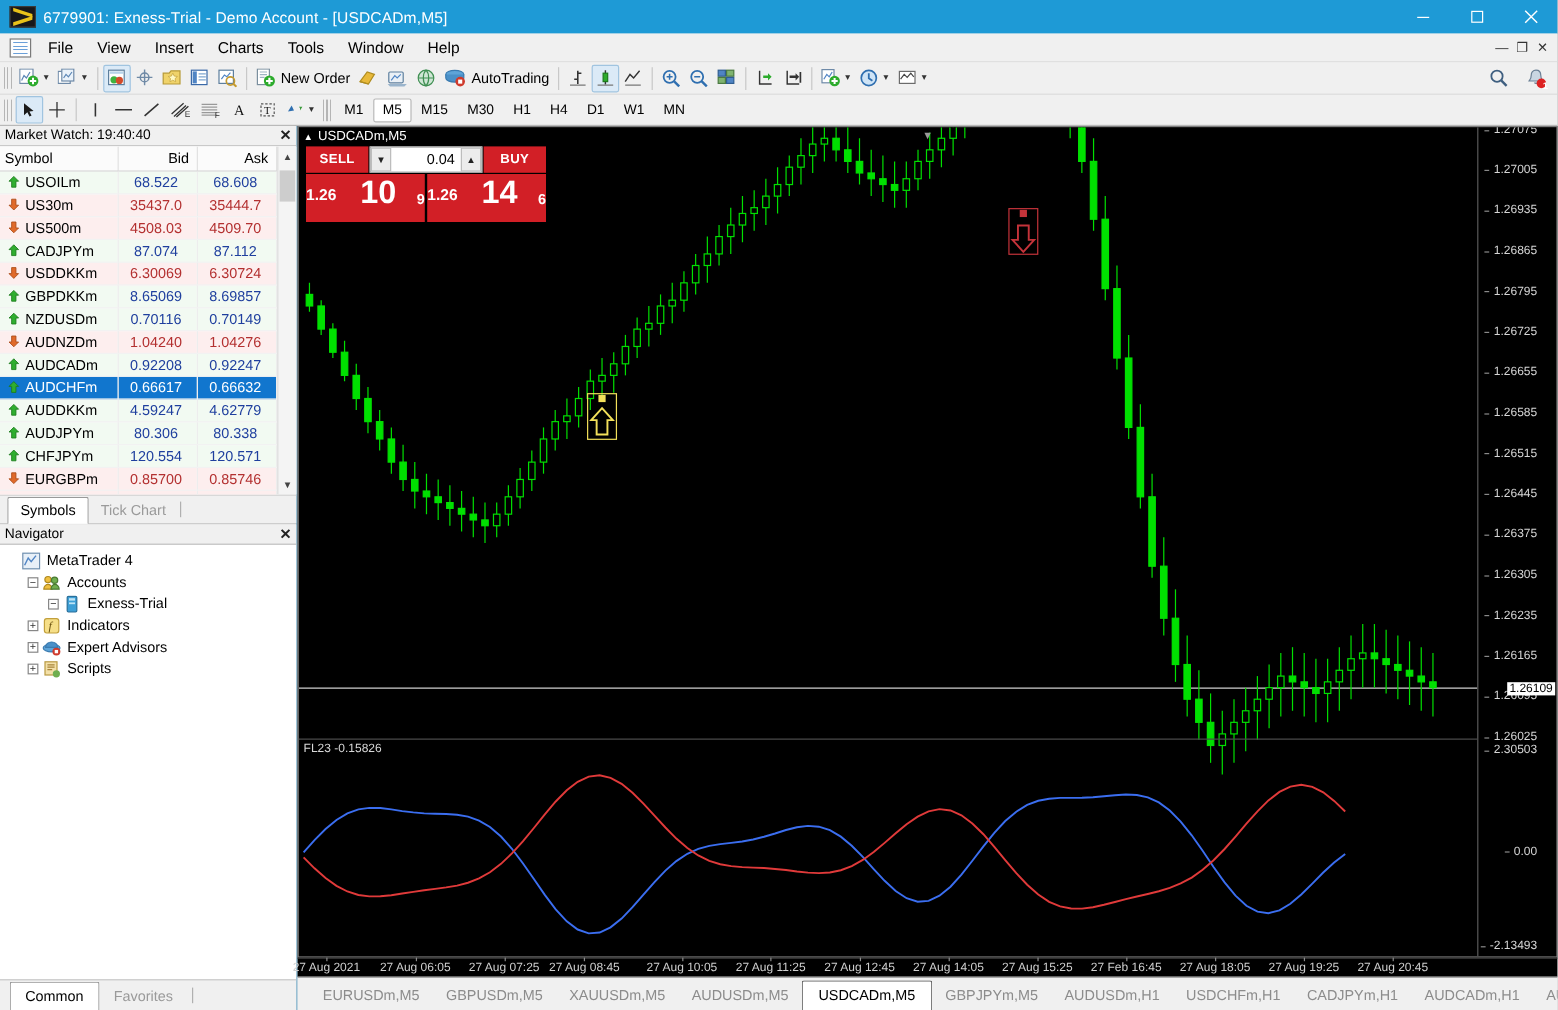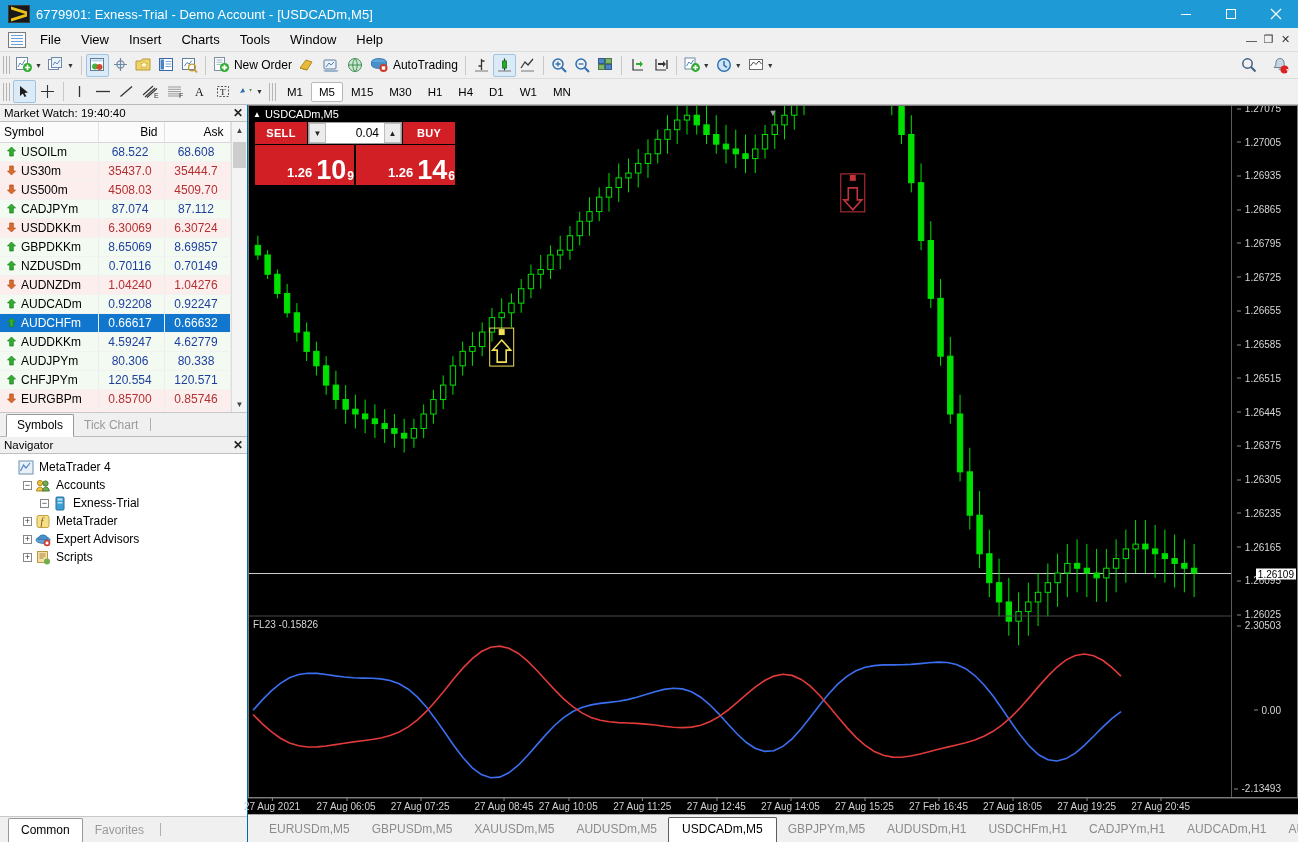--- a/index.html
+++ b/index.html
@@ -191,21 +191,21 @@
     margin: 0 1px;
   }
   .octp-top .volbox .dn, .octp-top .volbox .up {
     width: 17px; height: 20px; display:flex; align-items:center; justify-content:center;
     font-size: 8px; color: #222; background: #ececec; border: 1px solid #bdbdbd;
   }
   .octp-top .volbox .val { flex:1; text-align: right; padding-right: 5px; font-size: 12px; color:#000; }
   .octp-bot { display: flex; height: 40px; margin-top: 1px; }
   .quote {
     flex: 1; background: #d21f26; color: #fff; display: flex; align-items: flex-end;
-    justify-content: flex-end; padding-bottom: 2px; position: relative;
+    justify-content: space-between; padding-bottom: 12px; position: relative;
   }
   .quote.sell { margin-right: 2px; }
   .quote .big3 { font-size: 13px; font-weight: bold; margin-right: 4px; margin-bottom: 3px; }
   .quote .big { font-size: 27px; font-weight: bold; line-height: 26px; }
   .quote .sup { font-size: 12px; font-weight: bold; vertical-align: super; margin-left: 1px; }
 
   
   .price-axis {
     position: absolute; right: 0; top: 0; bottom: 0; width: 66px; z-index: 4;
     border-left: 1px solid #5a5a5a;
@@ -733,21 +733,21 @@
                   <rect x="5.5" y="6" width="5" height="1.5" fill="#bfe4f6"></rect>
                 </svg></span>
               <span class="tlabel">Exness-Trial</span>
             </div>
             <div class="tnode" style="padding-left: 21px;">
               <span class="tplus">+</span>
               <span class="ticon"><svg viewBox="0 0 16 15">
                   <rect x="2" y="1.5" width="12" height="12" rx="2" fill="#f6df88" stroke="#c2a03c"></rect>
                   <text x="5.5" y="11" font-size="10" font-style="italic" font-family="Liberation Serif" fill="#6b5210">f</text>
                 </svg></span>
-              <span class="tlabel">MetaTrader</span>
+              <span class="tlabel">Indicators</span>
             </div>
             <div class="tnode" style="padding-left: 21px;">
               <span class="tplus">+</span>
               <span class="ticon"><svg viewBox="0 0 16 15">
                   <ellipse cx="8" cy="8" rx="7" ry="3.3" fill="#5ea4d8" stroke="#3b7bb0"></ellipse>
                   <path d="M3 7.5c0-2.6 2.2-4.5 5-4.5s5 1.9 5 4.5z" fill="#4a90c8" stroke="#3b7bb0"></path>
                   <circle cx="12" cy="11" r="3.3" fill="#cf3a2c"></circle>
                   <rect x="10.6" y="9.6" width="2.8" height="2.8" fill="#fff"></rect>
                 </svg></span>
               <span class="tlabel">Expert Advisors</span>
@@ -1038,21 +1038,21 @@
           </div>
         <div class="price-now" id="price-now" style="top: 467.52px;">1.26109</div>
 
         <div class="sub-label" id="sub-label" style="top: 513px;">FL23 -0.15826</div>
       </div>
 
       <div class="time-axis" id="time-axis">
           <div class="ttick" style="left: 24px;">27 Aug 2021</div>
           <div class="ttick" style="left: 98.0562px;">27 Aug 06:05</div>
           <div class="ttick" style="left: 172.112px;">27 Aug 07:25</div>
-          <div class="ttick" style="left: 256px;">27 Aug 08:45</div>
+          <div class="ttick" style="left: 239px;">27 Aug 08:45</div>
           <div class="ttick" style="left: 320.225px;">27 Aug 10:05</div>
           <div class="ttick" style="left: 394.281px;">27 Aug 11:25</div>
           <div class="ttick" style="left: 468.337px;">27 Aug 12:45</div>
           <div class="ttick" style="left: 542.394px;">27 Aug 14:05</div>
           <div class="ttick" style="left: 616.45px;">27 Aug 15:25</div>
           <div class="ttick" style="left: 690.506px;">27 Feb 16:45</div>
           <div class="ttick" style="left: 764.562px;">27 Aug 18:05</div>
           <div class="ttick" style="left: 838.618px;">27 Aug 19:25</div>
           <div class="ttick" style="left: 912.675px;">27 Aug 20:45</div>
         </div>

